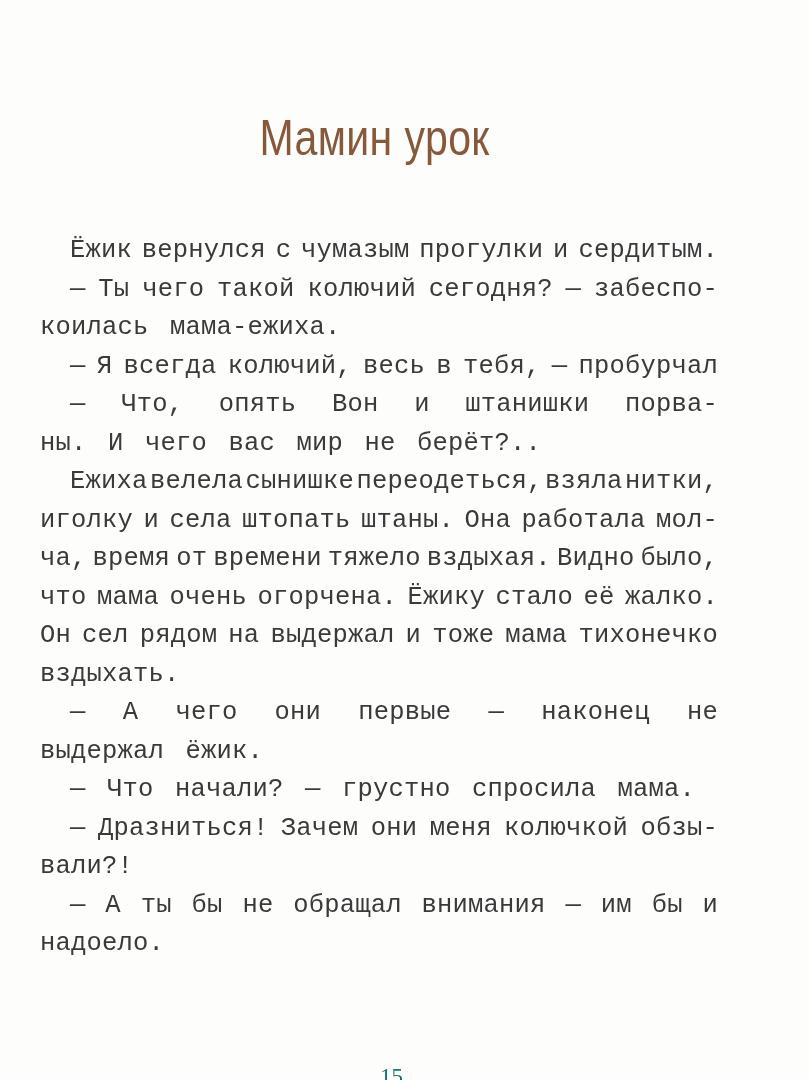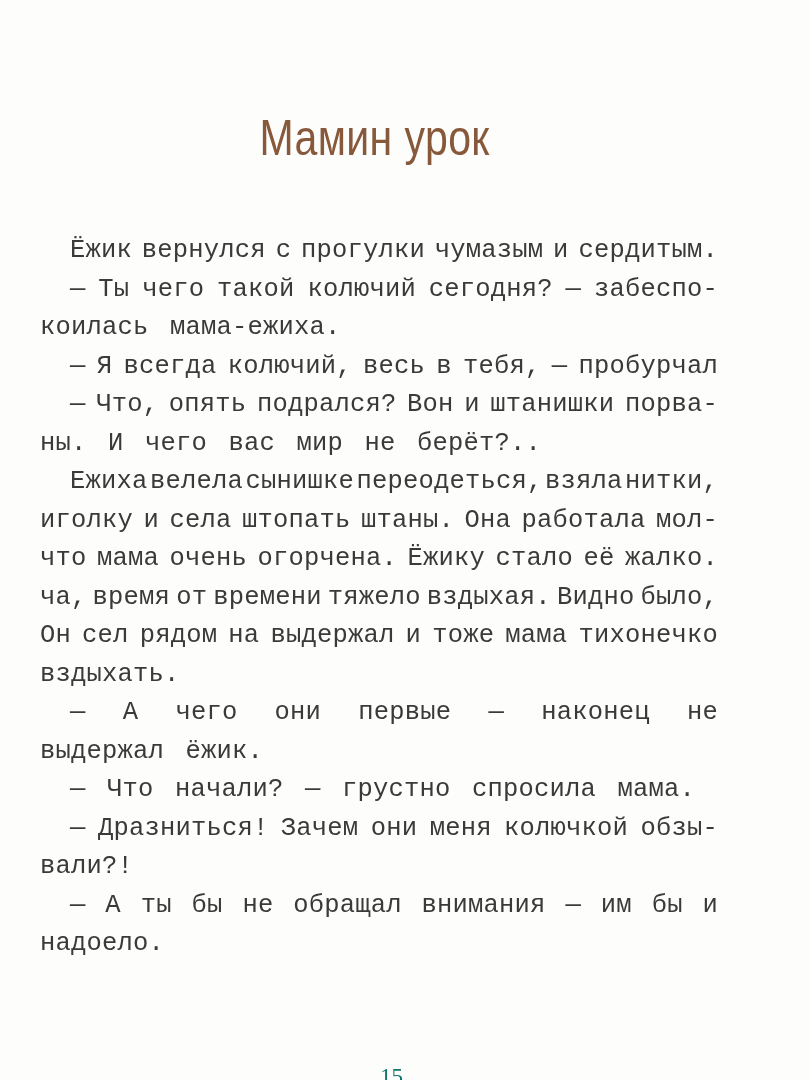--- a/index.html
+++ b/index.html
@@ -74,22 +74,22 @@
 <body>
 
 <div class="page">
   <div class="title">Мамин урок</div>
 
   <div class="body-text" id="body-text">
       <div class="line indent">
         <span class="w">Ёжик</span>
         <span class="w">вернулся</span>
         <span class="w">с</span>
+        <span class="w">чумазым</span>
         <span class="w">прогулки</span>
-        <span class="w">чумазым</span>
         <span class="w">и</span>
         <span class="w">сердитым.</span>
       </div>
       <div class="line indent">
         <span class="w">—</span>
         <span class="w">Ты</span>
         <span class="w">чего</span>
         <span class="w">такой</span>
         <span class="w">колючий</span>
         <span class="w">сегодня?</span>
@@ -105,21 +105,20 @@
         <span class="w">весь</span>
         <span class="w">в</span>
         <span class="w">тебя,</span>
         <span class="w">—</span>
         <span class="w">пробурчал</span>
       </div>
       <div class="line indent">
         <span class="w">—</span>
         <span class="w">Что,</span>
         <span class="w">опять</span>
-        <span class="w">подрался?</span>
         <span class="w">Вон</span>
         <span class="w">и</span>
         <span class="w">штанишки</span>
         <span class="w">порва-</span>
       </div>
       <div class="line last">ны. И чего вас мир не берёт?..</div>
       <div class="line indent">
         <span class="w">Ежиха</span>
         <span class="w">велела</span>
         <span class="w">сынишке</span>
@@ -129,42 +128,42 @@
       </div>
       <div class="line">
         <span class="w">иголку</span>
         <span class="w">и</span>
         <span class="w">села</span>
         <span class="w">штопать</span>
         <span class="w">штаны.</span>
         <span class="w">Она</span>
         <span class="w">работала</span>
         <span class="w">мол-</span>
+      </div>
+      <div class="line">
+        <span class="w">ча,</span>
+        <span class="w">время</span>
+        <span class="w">от</span>
+        <span class="w">времени</span>
+        <span class="w">тяжело</span>
+        <span class="w">вздыхая.</span>
+        <span class="w">Видно</span>
+        <span class="w">было,</span>
       </div>
       <div class="line">
         <span class="w">что</span>
         <span class="w">мама</span>
         <span class="w">очень</span>
         <span class="w">огорчена.</span>
         <span class="w">Ёжику</span>
         <span class="w">стало</span>
         <span class="w">её</span>
         <span class="w">жалко.</span>
       </div>
       <div class="line">
-        <span class="w">ча,</span>
-        <span class="w">время</span>
-        <span class="w">от</span>
-        <span class="w">времени</span>
-        <span class="w">тяжело</span>
-        <span class="w">вздыхая.</span>
-        <span class="w">Видно</span>
-        <span class="w">было,</span>
-      </div>
-      <div class="line">
         <span class="w">Он</span>
         <span class="w">сел</span>
         <span class="w">рядом</span>
         <span class="w">на</span>
         <span class="w">выдержал</span>
         <span class="w">и</span>
         <span class="w">тоже</span>
         <span class="w">мама</span>
         <span class="w">тихонечко</span>
       </div>

